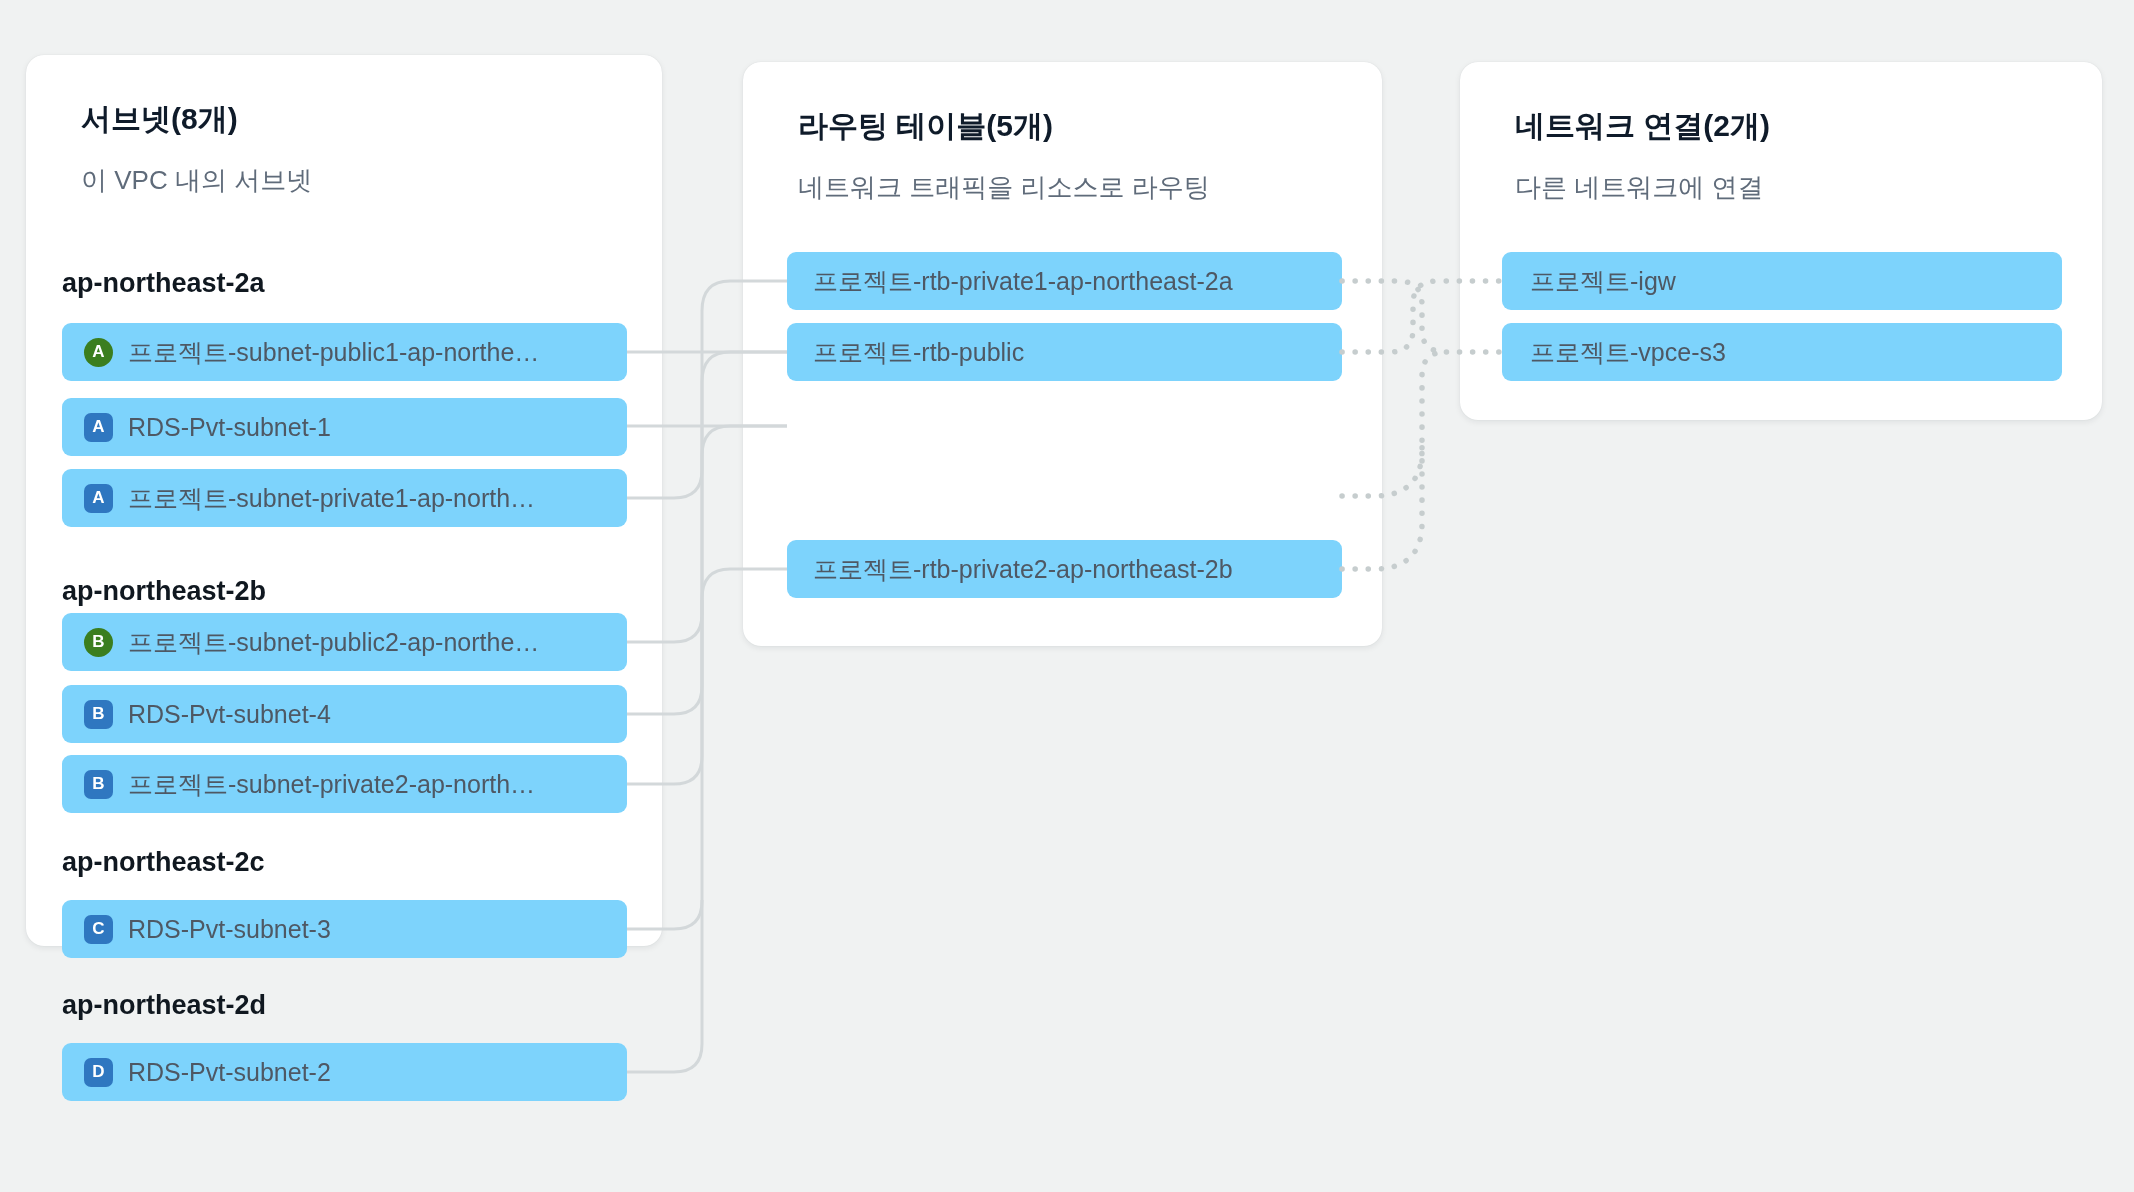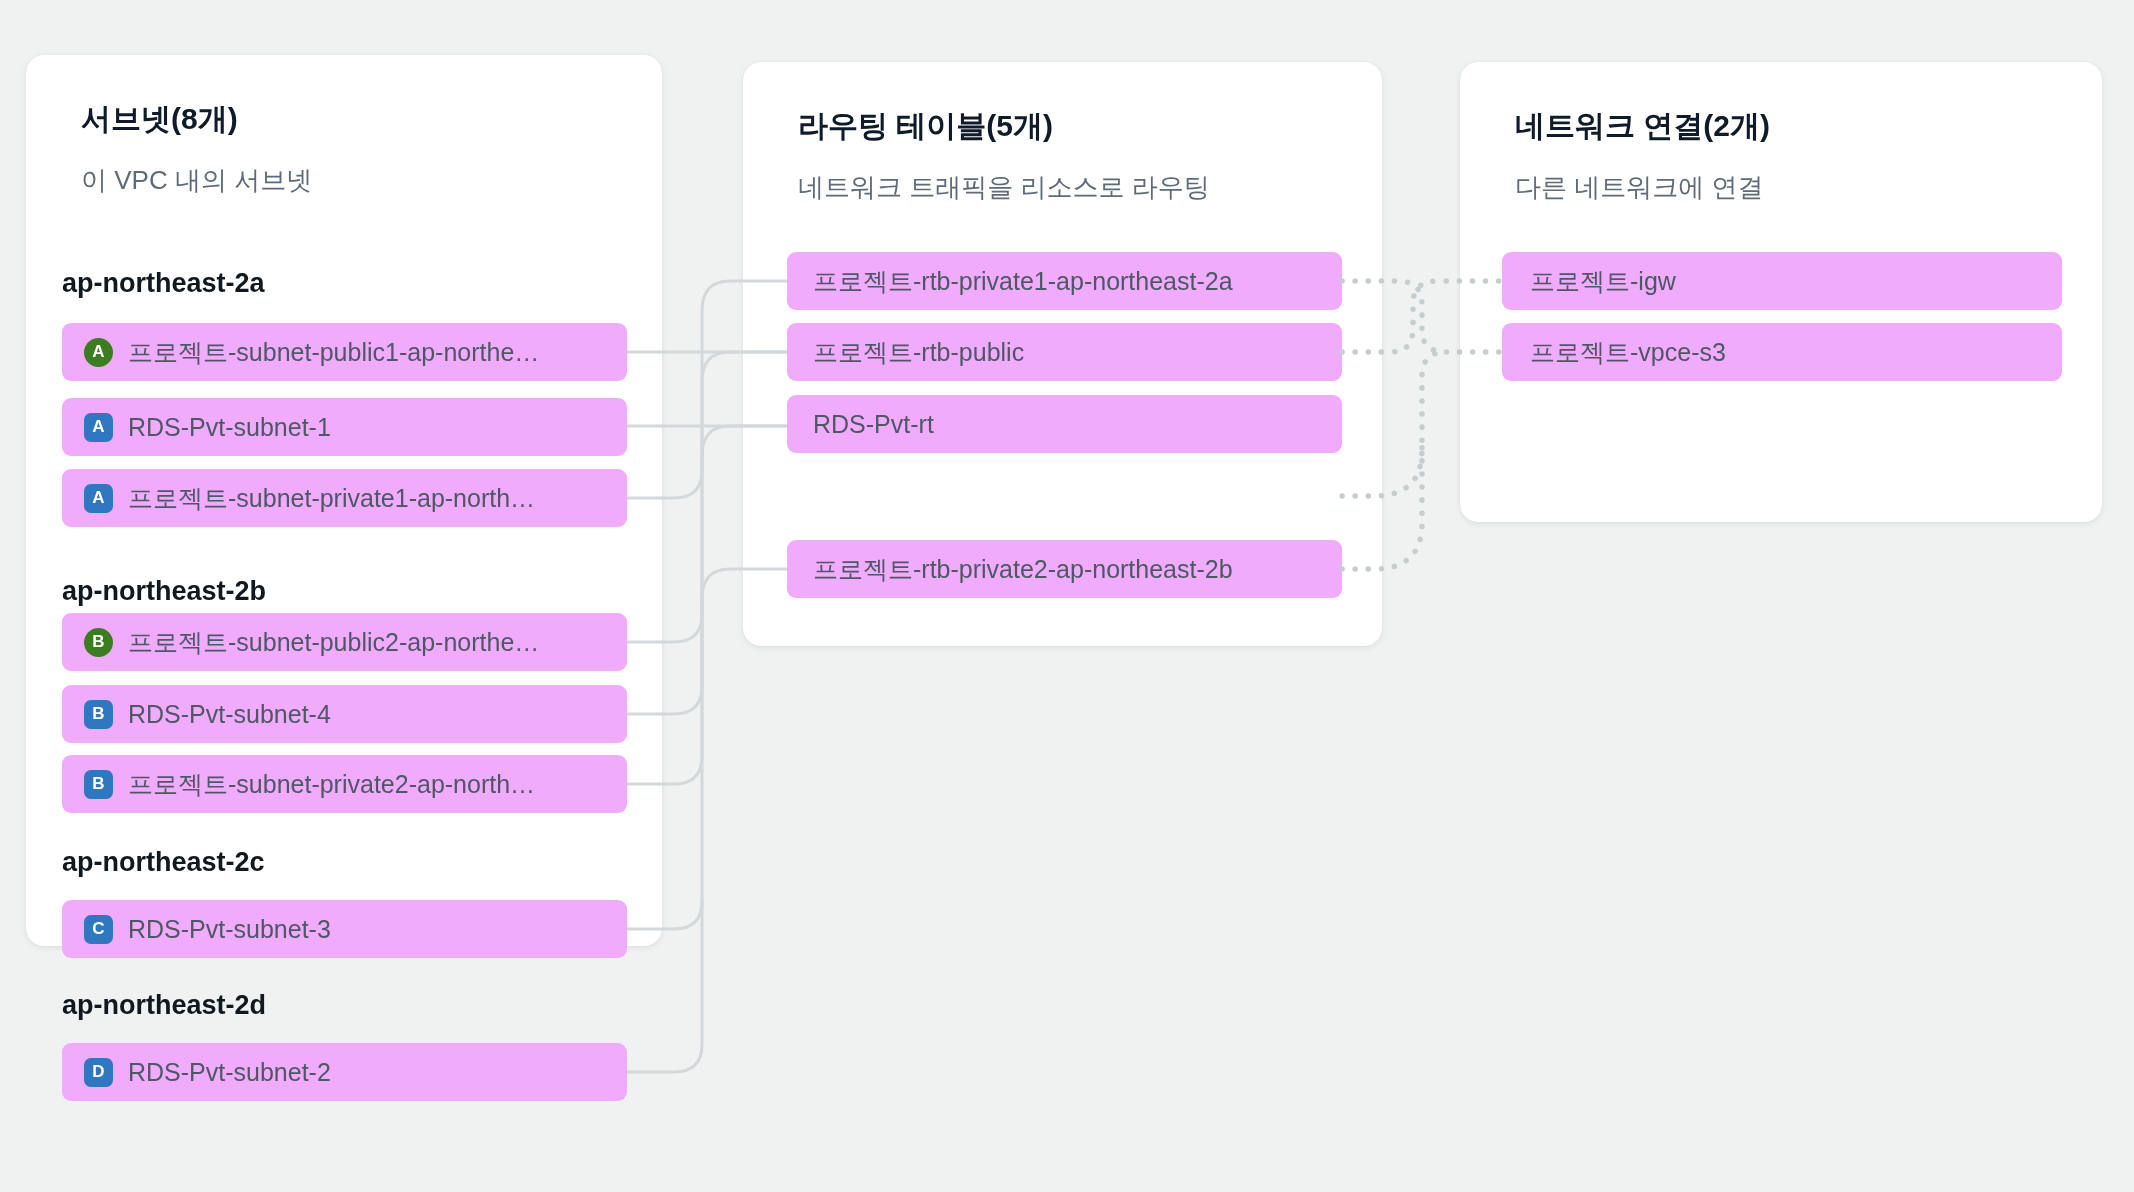--- a/index.html
+++ b/index.html
@@ -3,31 +3,31 @@
 <meta charset="utf-8">
 <style>
   html,body{margin:0;padding:0;}
   body{font-family:"Liberation Sans","DejaVu Sans",sans-serif;background:#f0f2f2;}
   #stage{position:relative;width:2134px;height:1192px;background:#f0f2f2;overflow:hidden;}
 
   .card{position:absolute;background:#ffffff;border-radius:18px;
         box-shadow:0 2px 6px rgba(0,30,40,0.08),0 0 1px rgba(0,30,40,0.12);}
   #card-subnets{left:26px;top:55px;width:636px;height:891px;}
   #card-route-tables{left:743px;top:62px;width:639px;height:584px;}
-  #card-connections{left:1460px;top:62px;width:642px;height:460px;}
+  #card-connections{left:1460px;top:62px;width:642px;height:358px;}
 
   .card-title{position:absolute;left:55px;top:44px;font-size:30px;font-weight:700;
               color:#0f1b2a;white-space:nowrap;}
   .card-subtitle{position:absolute;left:55px;top:108px;font-size:26px;font-weight:400;
               color:#5f6b7a;white-space:nowrap;}
 
   .az-header{position:absolute;left:36px;font-size:27px;font-weight:700;color:#101820;
              white-space:nowrap;}
 
-  .row{position:absolute;height:58px;background:#f0abfc;border-radius:9px;
+  .row{position:absolute;height:58px;background:#7dd3fc;border-radius:9px;
        display:flex;align-items:center;gap:15px;padding:0 20px 0 22px;
        box-sizing:border-box;overflow:hidden;white-space:nowrap;cursor:pointer;}
   .row .label{font-size:25px;color:#4e5864;}
   .sub-row{left:36px;width:565px;}
   .rt-row{left:44px;width:555px;padding-left:26px;}
   .cx-row{left:42px;width:560px;padding-left:28px;}
 
   .badge{flex:0 0 auto;width:29px;height:29px;display:flex;align-items:center;
          justify-content:center;color:#ffffff;font-size:17px;font-weight:700;}
   .badge.public{background:#3b7e1f;border-radius:50%;}
@@ -92,23 +92,20 @@
   <div class="card" id="card-route-tables">
     <div class="card-title">라우팅 테이블(5개)</div>
     <div class="card-subtitle">네트워크 트래픽을 리소스로 라우팅</div>
 
     <div class="row rt-row" style="top:190px;">
       <span class="label">프로젝트-rtb-private1-ap-northeast-2a</span>
     </div>
     <div class="row rt-row" style="top:261px;text-align:center;">
       <span class="label">프로젝트-rtb-public</span>
     </div>
-    <div class="row rt-row" style="top:333px;">
-      <span class="label">RDS-Pvt-rt</span>
-    </div>
     <div class="row rt-row" style="top:478px;">
       <span class="label">프로젝트-rtb-private2-ap-northeast-2b</span>
     </div>
   </div>
 
   <div class="card" id="card-connections">
     <div class="card-title">네트워크 연결(2개)</div>
     <div class="card-subtitle">다른 네트워크에 연결</div>
 
     <div class="row cx-row" style="top:190px;">

